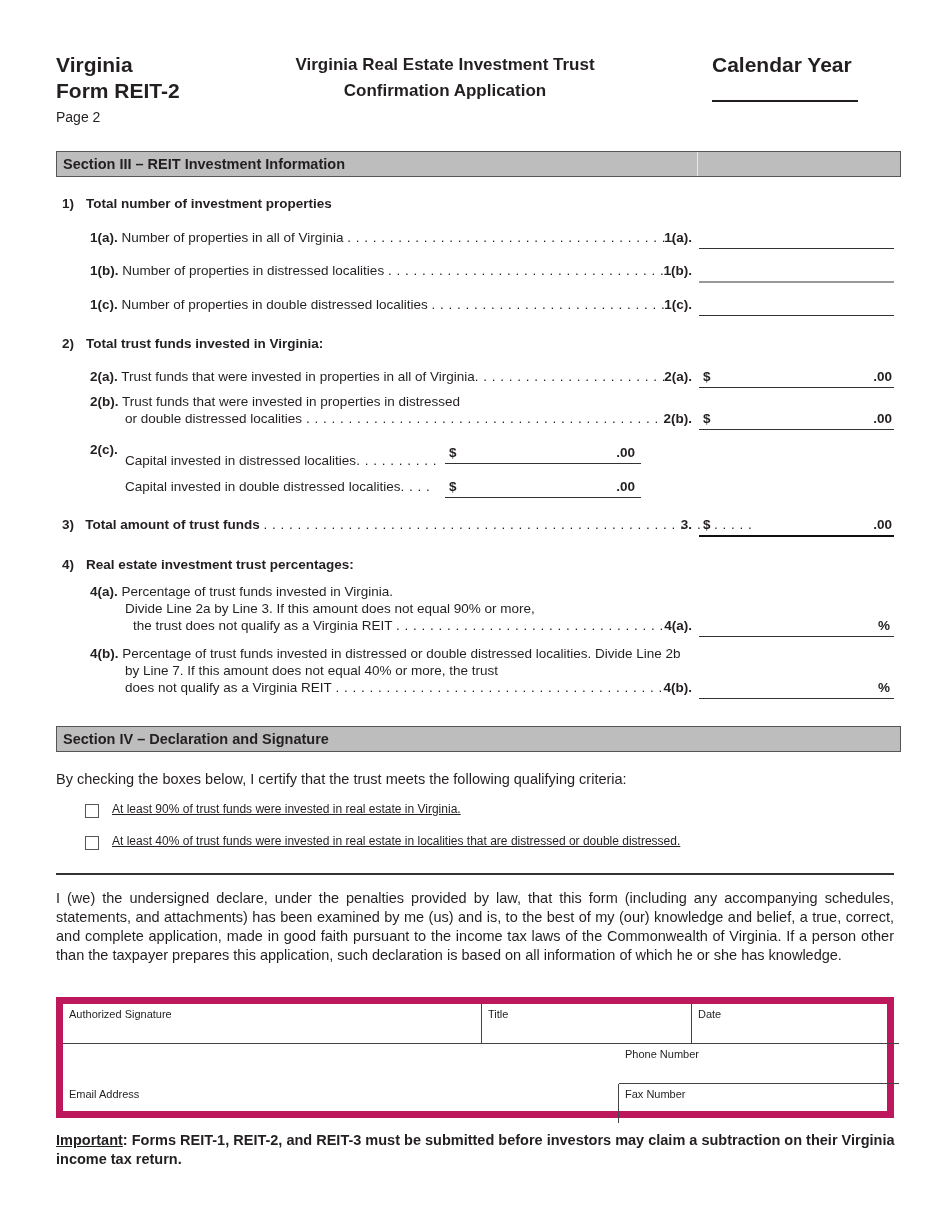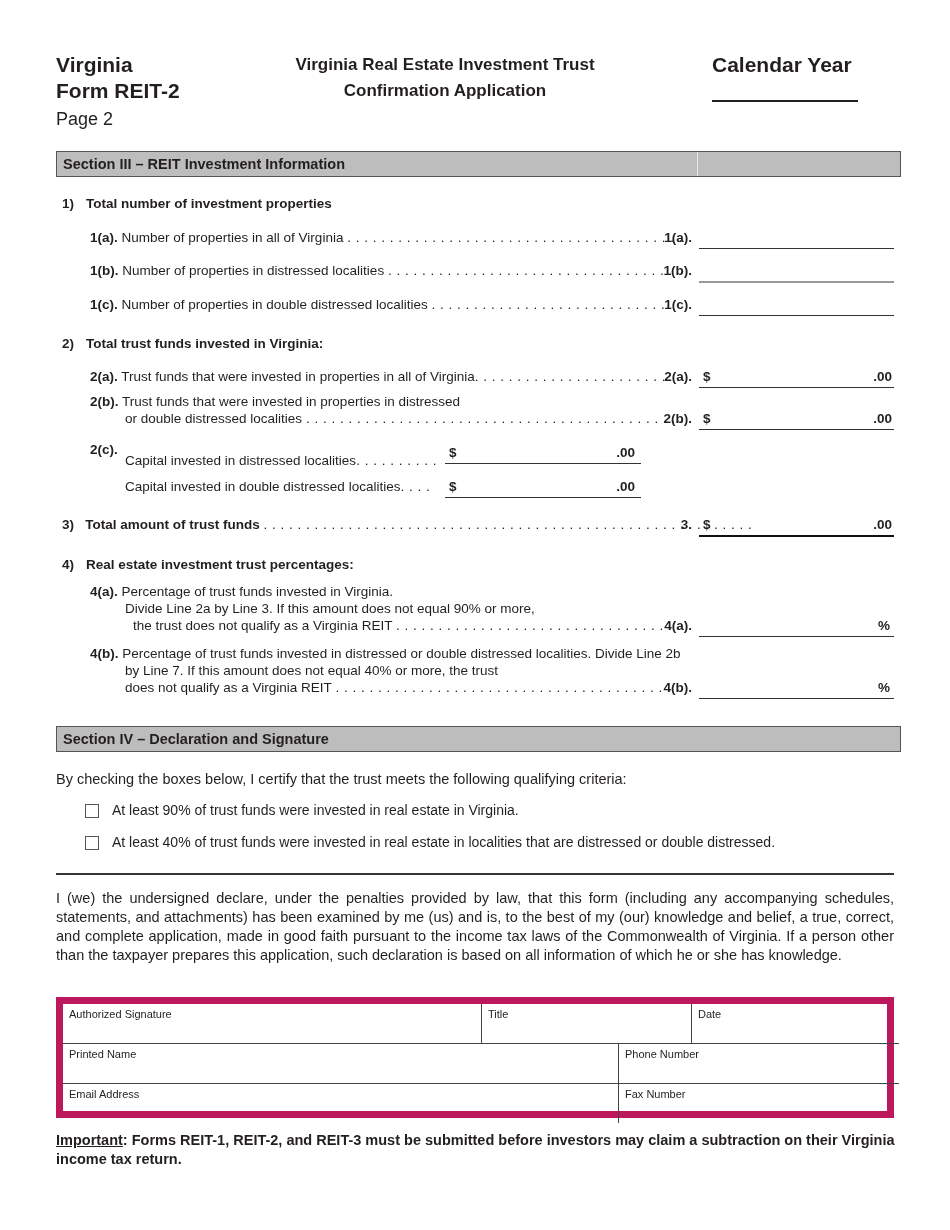--- a/index.html
+++ b/index.html
@@ -4,21 +4,21 @@
 <style>
   html, body { margin: 0; padding: 0; background: #ffffff; }
   body {
     width: 950px; height: 1230px; position: relative; overflow: hidden;
     font-family: "Liberation Sans", sans-serif; color: #231f20;
   }
   .abs { position: absolute; }
 
   
   .hdr-left { left: 56px; top: 52px; font-size: 21px; font-weight: bold; line-height: 26px; }
-  .hdr-page { left: 56px; top: 109px; font-size: 18px; }
+  .hdr-page { left: 56px; top: 109px; font-size: 14px; }
   .hdr-center { left: 230px; width: 430px; top: 52px; font-size: 17px; font-weight: bold; line-height: 26px; text-align: center; }
   .hdr-right { left: 712px; top: 52px; font-size: 21px; font-weight: bold; line-height: 26px; }
   .cy-line { left: 712px; top: 100px; width: 146px; border-bottom: 2px solid #231f20; }
 
   
   .section-bar {
     left: 56px; width: 837px; height: 24px; background: #bdbdbd;
     border: 1px solid #555; font-weight: bold; font-size: 14.5px;
     line-height: 24px; padding-left: 6px; box-sizing: content-box;
   }
@@ -37,21 +37,21 @@
   .ans .dollar { position: absolute; left: 4px; top: 0; }
   .ans .cents { position: absolute; right: 2px; top: 0; }
   .ans .pct { position: absolute; right: 4px; top: 0; }
   .ans.light { border-bottom-color: #999; border-bottom-width: 2px; }
   .ans.thick { border-bottom-width: 2px; border-bottom-color: #111; }
 
   .dots { letter-spacing: 0.5px; }
 
   
   .para { left: 56px; width: 838px; font-size: 14.5px; line-height: 19px; text-align: justify; }
-  .check-row { font-size: 14px; }
+  .check-row { font-size: 12px; text-decoration: underline; }
   .checkbox { position: absolute; width: 12px; height: 12px; border: 1px solid #555; background: #fff; }
   .hr { left: 56px; width: 838px; border-top: 2px solid #333; }
 
   
   .sig-table { left: 56px; top: 997px; width: 838px; height: 121px; border: 7px solid #be185d; box-sizing: border-box; }
   .sig-cell { position: absolute; border-color: #444; border-style: solid; border-width: 0; font-size: 11px; padding: 4px 0 0 6px; box-sizing: border-box; }
 
   .important { left: 56px; width: 850px; top: 1131px; font-size: 14.5px; font-weight: bold; line-height: 19px; }
   .important u { text-decoration: underline; }
 </style>
@@ -209,23 +209,20 @@
 <div class="abs sig-table">
   <div class="sig-cell" style="left:0; top:0; width:419px; height:40px; border-right-width:1px; border-bottom-width:1px;">
     <span>Authorized Signature</span>
   </div>
   <div class="sig-cell" style="left:419px; top:0; width:210px; height:40px; border-right-width:1px; border-bottom-width:1px;">
     <span>Title</span>
   </div>
   <div class="sig-cell" style="left:629px; top:0; width:207px; height:40px; border-bottom-width:1px;">
     <span>Date</span>
   </div>
-  <div class="sig-cell" style="left:0; top:40px; width:556px; height:40px; border-right-width:1px; border-bottom-width:1px;">
-    <span>Printed Name</span>
-  </div>
   <div class="sig-cell" style="left:556px; top:40px; width:280px; height:40px; border-bottom-width:1px;">
     <span>Phone Number</span>
   </div>
   <div class="sig-cell" style="left:0; top:80px; width:556px; height:39px; border-right-width:1px;">
     <span>Email Address</span>
   </div>
   <div class="sig-cell" style="left:556px; top:80px; width:280px; height:39px;">
     <span>Fax Number</span>
   </div>
 </div>

